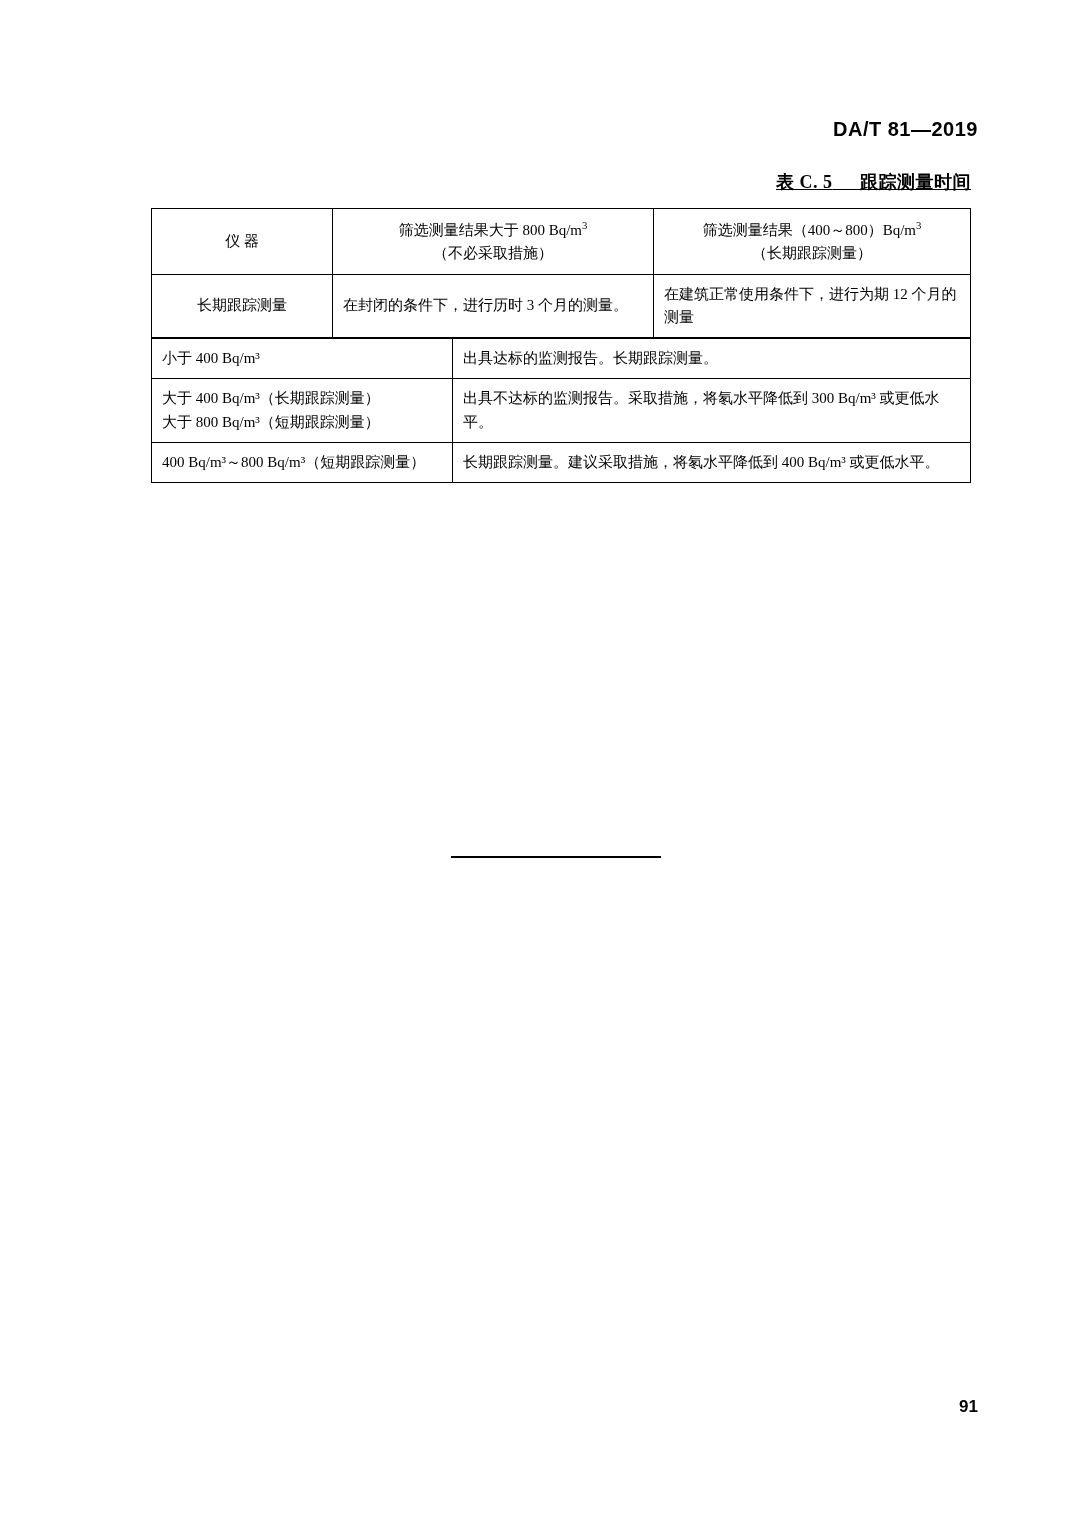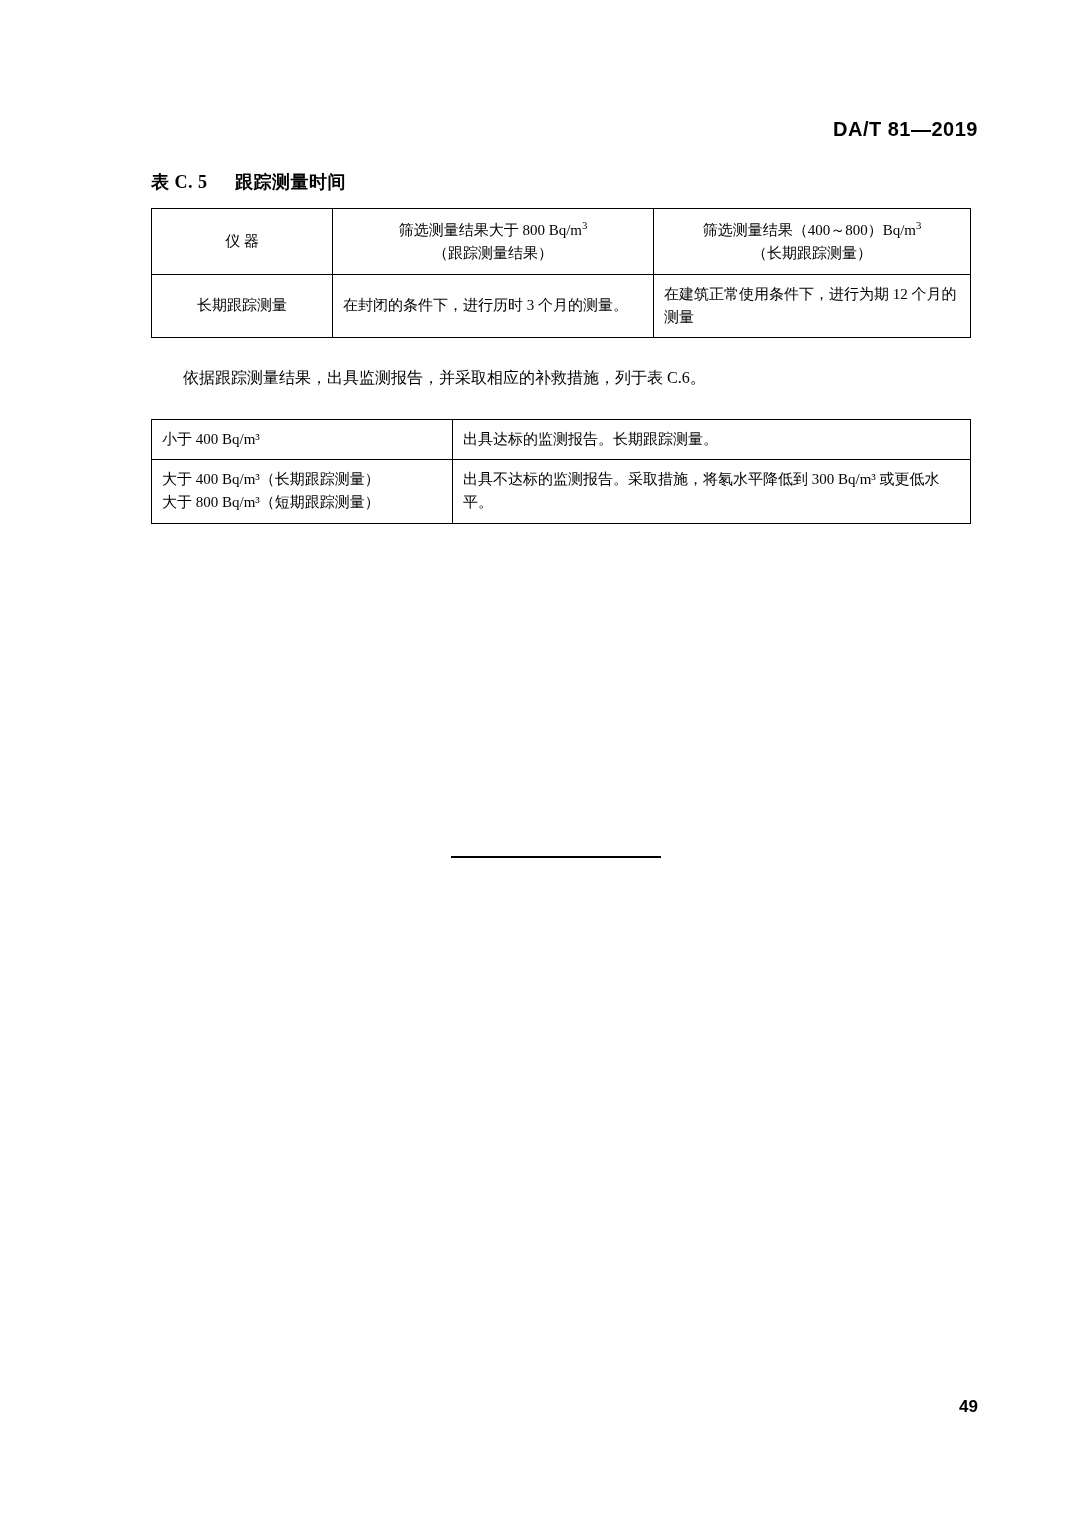--- a/index.html
+++ b/index.html
@@ -30,26 +30,27 @@
     font-weight: bold;
     letter-spacing: 0.5px;
   }
   .content {
     position: absolute;
     left: 135px;
     top: 170px;
     width: 820px;
   }
   .table-caption {
-    text-align: left;
+    text-align: right;
     font-family: "Liberation Sans", sans-serif;
     font-weight: bold;
     font-size: 18px;
     margin: 0 0 14px 0;
     letter-spacing: 0.5px;
+    text-decoration: underline;
   }
   .table-caption .cap-num {
     font-family: "Liberation Serif", serif;
     font-weight: bold;
   }
   table.doc {
     border-collapse: collapse;
     width: 100%;
     table-layout: fixed;
   }
@@ -107,53 +108,56 @@
     </div>
 
     <table class="doc t5">
       <tbody>
         <tr>
           <td class="c0 ctr">
             <span>仪  器</span>
           </td>
           <td class="c1 ctr">
             <span>筛选测量结果大于 800 Bq/m</span><span class="sup">3</span><br>
-            <span>（跟踪测量结果）</span>
+            <span>（不必采取措施）</span>
           </td>
           <td class="ctr">
             <span>筛选测量结果（400～800）Bq/m</span><span class="sup">3</span><br>
             <span>（长期跟踪测量）</span>
           </td>
         </tr>
         <tr>
           <td class="c0 ctr">长期跟踪测量</td>
           <td class="c1 lft">在封闭的条件下，进行历时 3 个月的测量。</td>
           <td class="lft">在建筑正常使用条件下，进行为期 12 个月的测量</td>
         </tr>
       </tbody>
     </table>
 
-    <p class="para">依据跟踪测量结果，出具监测报告，并采取相应的补救措施，列于表 C.6。</p>
 
 
     <table class="doc t6">
       <tbody>
         <tr>
           <td class="c0 lft">小于 400 Bq/m³</td>
           <td class="lft">出具达标的监测报告。长期跟踪测量。</td>
         </tr>
         <tr>
           <td class="c0 lft">
             <span>大于 400 Bq/m³（长期跟踪测量）</span><br>
             <span>大于 800 Bq/m³（短期跟踪测量）</span>
           </td>
           <td class="lft">出具不达标的监测报告。采取措施，将氡水平降低到 300 Bq/m³ 或更低水平。</td>
         </tr>
+        <tr>
+          <td class="c0 lft">400 Bq/m³～800 Bq/m³（短期跟踪测量）</td>
+          <td class="lft">长期跟踪测量。建议采取措施，将氡水平降低到 400 Bq/m³ 或更低水平。</td>
+        </tr>
       </tbody>
     </table>
 
   </div>
 
   <div class="footer-rule"></div>
 
-  <div class="page-number">49</div>
+  <div class="page-number">91</div>
 
 </div>
 
 </body></html>

